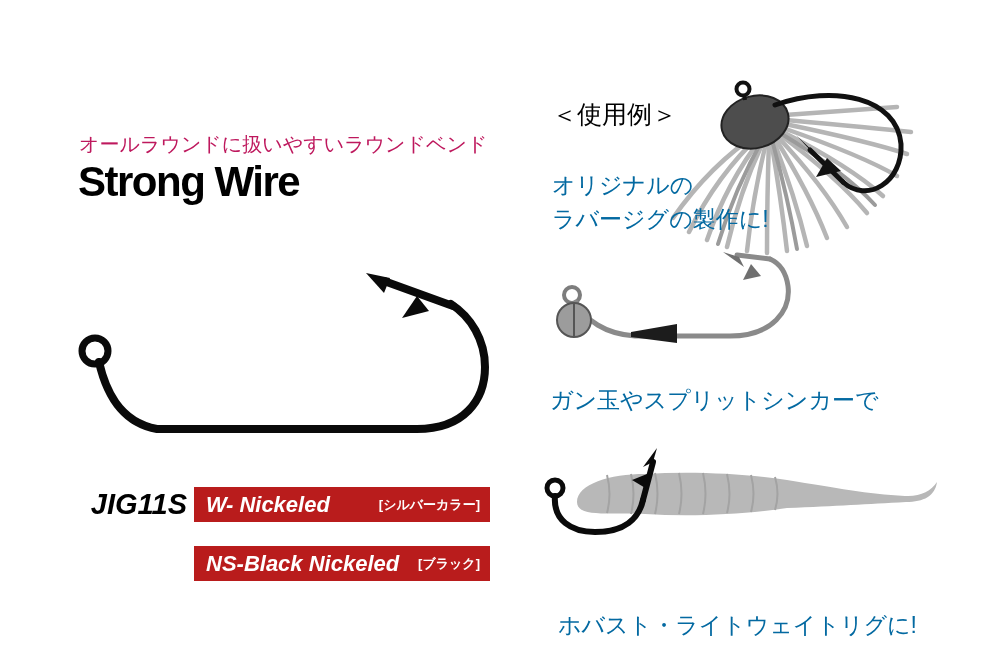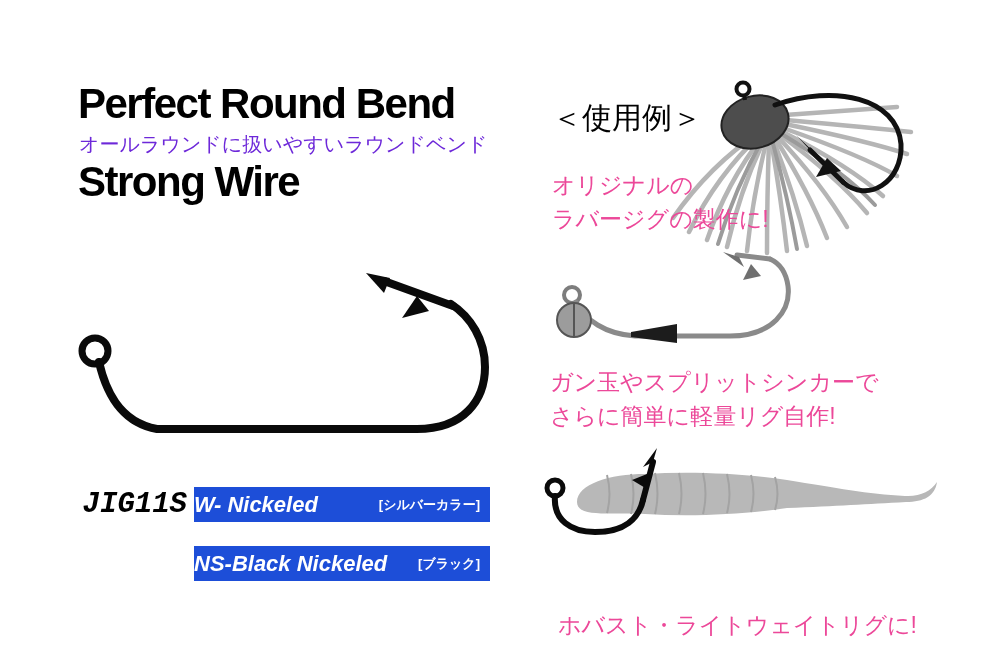--- a/index.html
+++ b/index.html
@@ -4,52 +4,51 @@
 <style>
   * { margin:0; padding:0; box-sizing:border-box; }
   html,body { background:#ffffff; }
   body { font-family:"Liberation Sans","DejaVu Sans",sans-serif; }
   .page { position:relative; width:1000px; height:667px; background:#ffffff; overflow:hidden; }
 
   .abs { position:absolute; }
 
   .h-en { font-weight:bold; color:#000; font-size:42px; letter-spacing:-1.5px;
           font-family:"Liberation Sans",sans-serif; white-space:nowrap; }
-  .jp-sub { color:#6d28d9; font-size:20px; font-weight:normal; white-space:nowrap; }
-  .jp-cap { color:#ec4899; font-size:23px; line-height:34px; white-space:nowrap; }
-  .usage-title { color:#000; font-size:30px; font-weight:normal; white-space:nowrap; }
+  .jp-sub { color:#be185d; font-size:20px; font-weight:normal; white-space:nowrap; }
+  .jp-cap { color:#0369a1; font-size:23px; line-height:34px; white-space:nowrap; }
+  .usage-title { color:#000; font-size:25px; font-weight:normal; white-space:nowrap; }
 
   .model-label { font-size:29px; font-weight:bold; font-style:italic; color:#000;
                  width:112px; text-align:right; line-height:35px; white-space:nowrap; }
-  .finish-box { width:296px; height:35px; background:#1d4ed8; color:#fff;
+  .finish-box { width:296px; height:35px; background:#b91c1c; color:#fff;
                 display:flex; align-items:center; justify-content:space-between;
-                padding:0 10px 0 0; }
+                padding:0 10px 0 12px; }
   .finish-name { font-size:22px; font-weight:bold; font-style:italic; white-space:nowrap; }
   .finish-color { font-size:13px; font-weight:bold; white-space:nowrap; }
 
   svg { display:block; }
 </style>
 </head>
 <body>
 
 <div class="page">
 
-  <div class="abs h-en" style="left:78px; top:80px;">Perfect Round Bend</div>
   <div class="abs jp-sub" style="left:79px; top:131px;">オールラウンドに扱いやすいラウンドベンド</div>
   <div class="abs h-en" style="left:78px; top:158px;">Strong Wire</div>
 
   <svg class="abs" style="left:72px; top:260px;" width="425" height="210" viewBox="0 0 425 210">
     <circle cx="23" cy="91" r="13" fill="none" stroke="#0a0a0a" stroke-width="7"></circle>
     <path d="M 27 102 C 33 128, 46 162, 85 169 L 345 169 C 392 169, 413 140, 413 107 C 413 80, 399 57, 379 44" fill="none" stroke="#0a0a0a" stroke-width="8" stroke-linecap="round"></path>
     <path d="M 381 46 L 312 21" fill="none" stroke="#0a0a0a" stroke-width="8" stroke-linecap="round"></path>
     <polygon points="294,13 318,18 312,33" fill="#0a0a0a"></polygon>
     <polygon points="345,36 330,58 357,51" fill="#0a0a0a"></polygon>
   </svg>
 
-  <div class="abs model-label" style="left:75px; top:487px;font-family:Liberation Mono, monospace;">JIG11S</div>
+  <div class="abs model-label" style="left:75px; top:487px;">JIG11S</div>
   <div class="abs finish-box" style="left:194px; top:487px;">
     <span class="finish-name">W- Nickeled</span>
     <span class="finish-color">[シルバーカラー]</span>
   </div>
 
   <div class="abs finish-box" style="left:194px; top:546px;text-align:center;">
     <span class="finish-name">NS-Black Nickeled</span>
     <span class="finish-color">[ブラック]</span>
   </div>
 
@@ -97,23 +96,22 @@
     <circle cx="27" cy="47" r="8" fill="none" stroke="#7d7d7d" stroke-width="4"></circle>
     <path d="M 31 54 C 40 72, 60 86, 90 88 L 185 88 C 228 88, 246 62, 243 38 C 241 24, 234 15, 225 11" fill="none" stroke="#8a8a8a" stroke-width="5" stroke-linecap="round"></path>
     <path d="M 225 11 L 192 7" fill="none" stroke="#8a8a8a" stroke-width="5" stroke-linecap="round"></path>
     <polygon points="194,9 178,4 199,19" fill="#6f6f6f"></polygon>
     <polygon points="206,16 198,32 216,28" fill="#6f6f6f"></polygon>
     <circle cx="29" cy="72" r="17" fill="#9c9c9c" stroke="#555" stroke-width="2"></circle>
     <path d="M 29 56 L 29 88" stroke="#555" stroke-width="2"></path>
     <polygon points="86,84 132,76 132,95 86,89" fill="#1c1c1c"></polygon>
   </svg>
 
-  <div class="abs jp-cap" style="left:550px; top:365px;">
+  <div class="abs jp-cap" style="left:550px; top:383px;">
     <div>ガン玉やスプリットシンカーで</div>
-    <div>さらに簡単に軽量リグ自作!</div>
   </div>
 
   <svg class="abs" style="left:535px; top:444px;" width="415" height="118" viewBox="0 0 415 118">
     <path d="M 42 58
              C 42 40, 75 30, 110 30
              C 160 27, 212 30, 252 36
              C 302 44, 332 50, 370 52
              C 385 53, 396 47, 402 38
              C 400 52, 389 58, 371 58
              C 332 60, 302 62, 252 64

